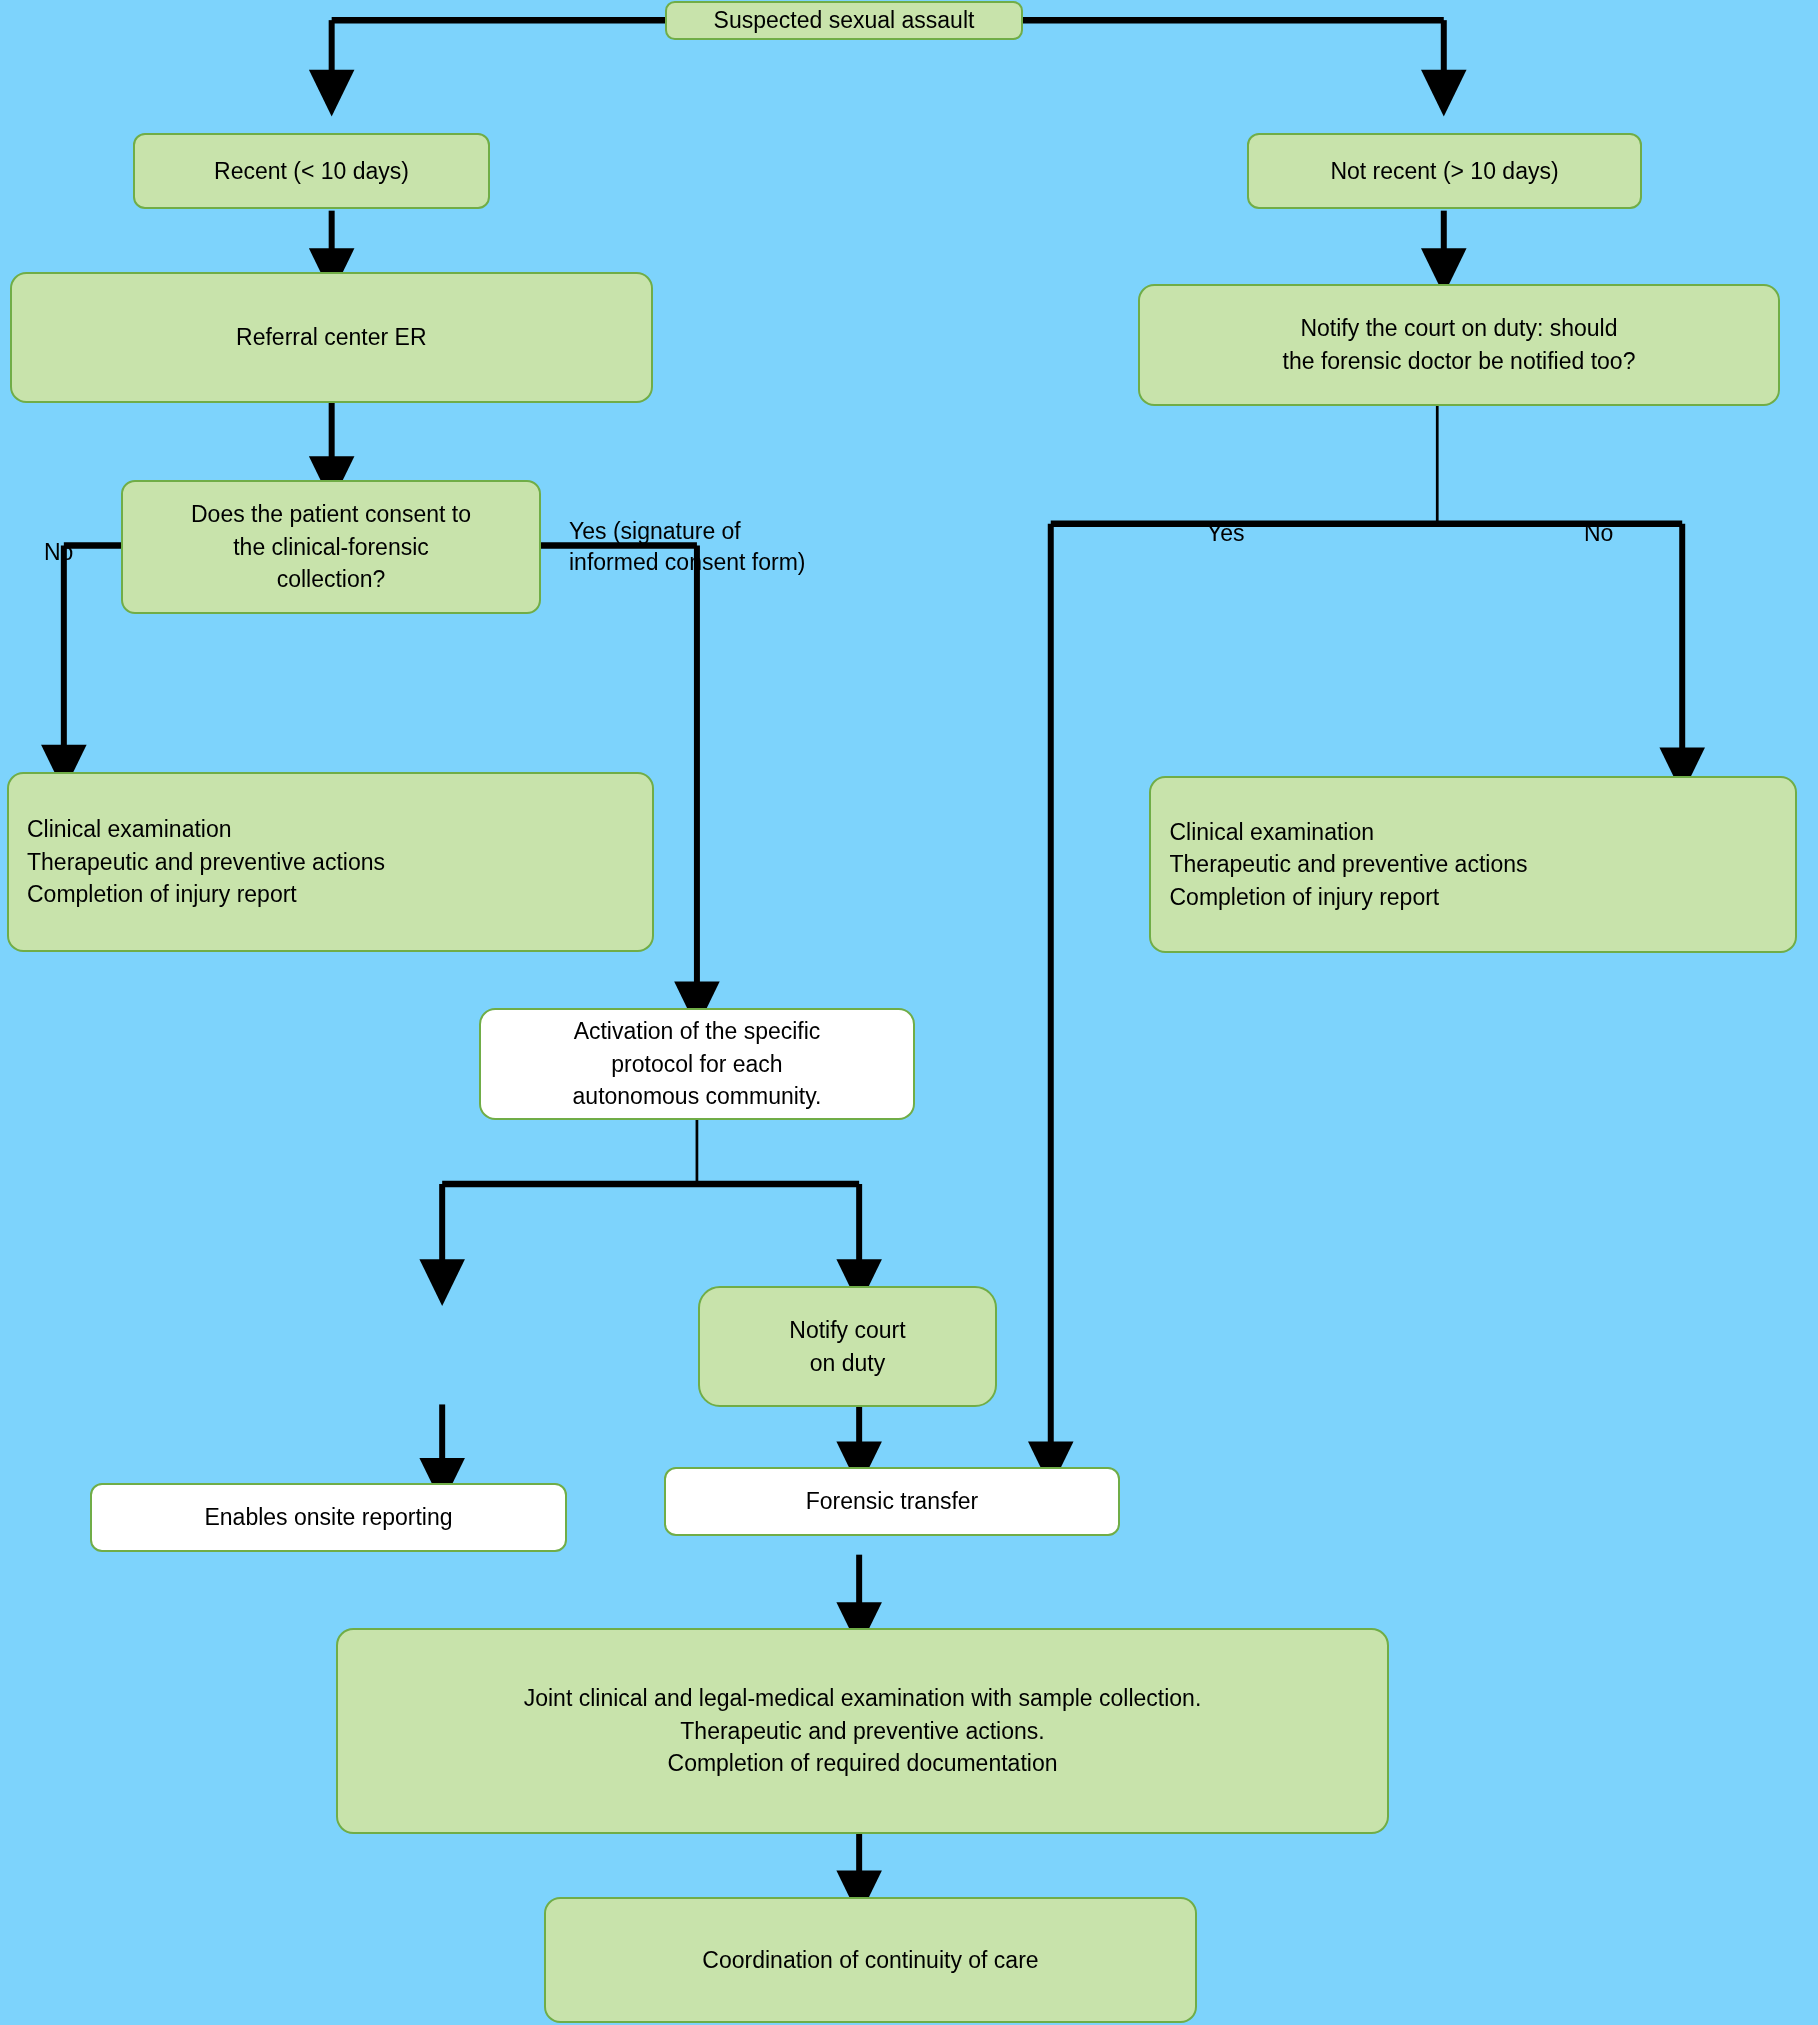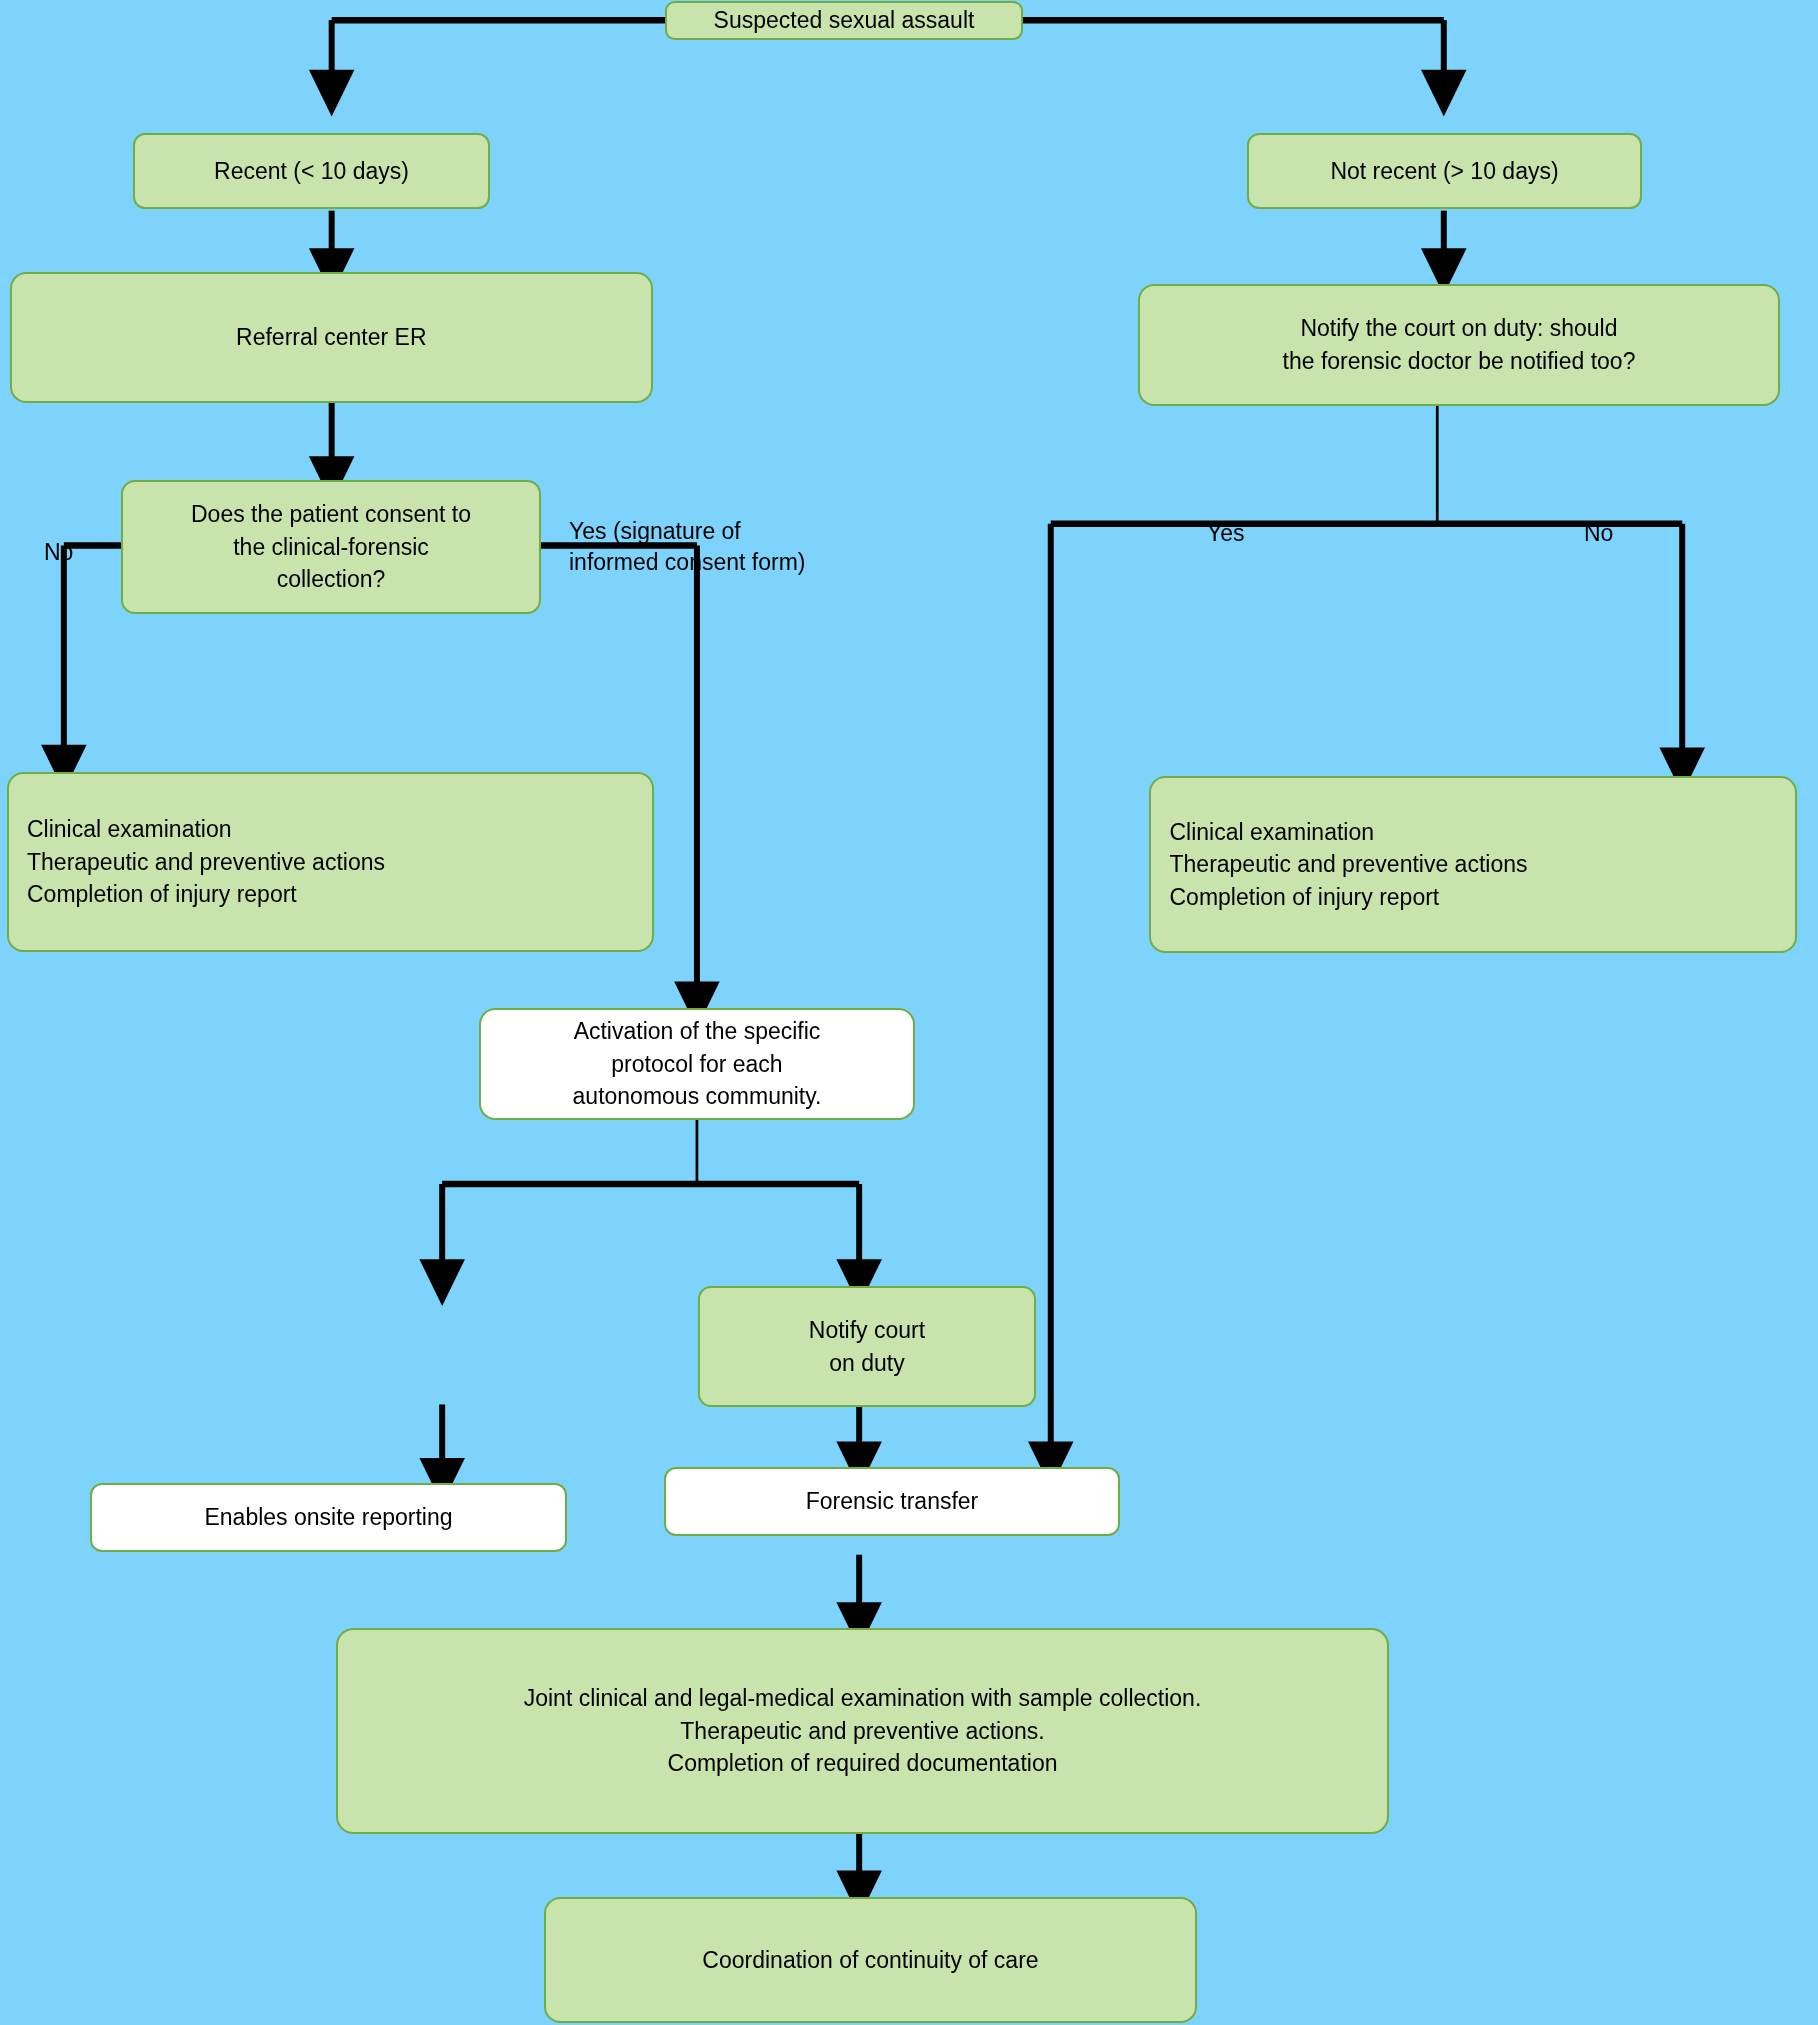--- a/index.html
+++ b/index.html
@@ -155,21 +155,21 @@
 Completion of injury report</span>
   </div>
 
   <div class="node-box fill-white" style="left:479px; top:1008px; width:436px; height:112px; border-radius:16.3px;">
     <span>Activation of the specific
 protocol for each
 autonomous community.</span>
   </div>
 
 
-  <div class="node-box fill-green" style="left:698px; top:1286px; width:338px; height:121px; border-radius:13px;">
+  <div class="node-box fill-green" style="left:698px; top:1286px; width:299px; height:121px; border-radius:22px;">
     <span>Notify court
 on duty</span>
   </div>
 
   <div class="node-box fill-white" style="left:90px; top:1483px; width:477px; height:69px; border-radius:12px;">
     <span>Enables onsite reporting</span>
   </div>
 
   <div class="node-box fill-white" style="left:664px; top:1467px; width:456px; height:69px; border-radius:12px;">
     <span>Forensic transfer</span>

